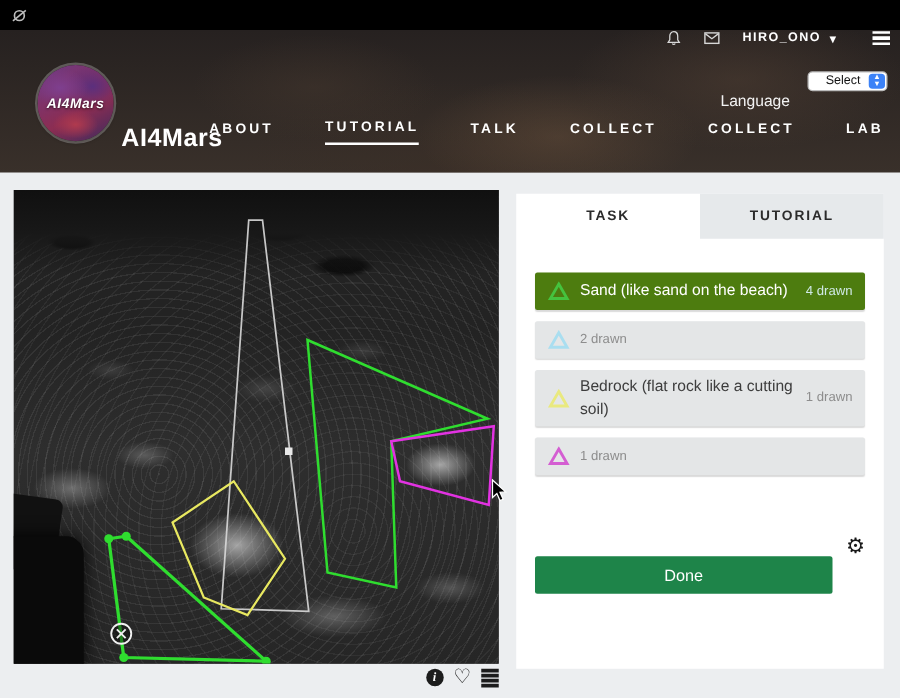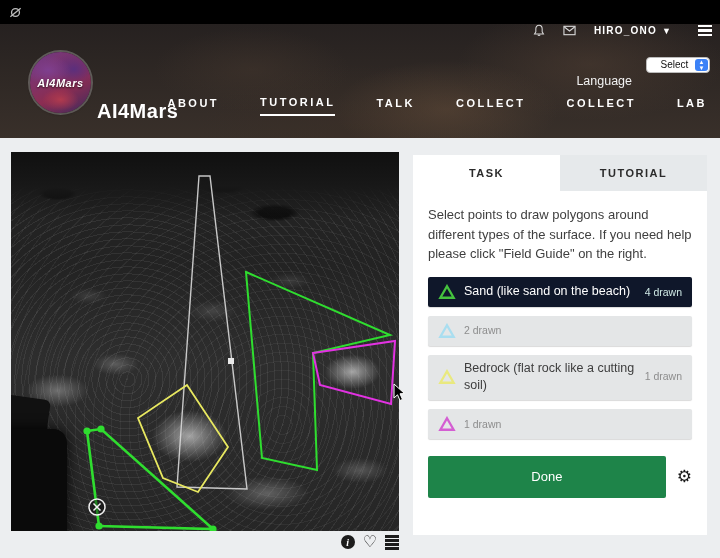--- a/index.html
+++ b/index.html
@@ -98,26 +98,26 @@
   .instructions { font-size:13px; color:#3f3f3f; line-height:1.5; }
   .tools { margin-top:13px; display:flex; flex-direction:column; gap:9px; }
   .tool { display:flex; align-items:center; gap:8px; width:100%; border:none; border-radius:2px;
     background:#e4e6e7; padding:5px 10px; min-height:30px; text-align:left; cursor:pointer;
     box-shadow:0 1px 1px rgba(0,0,0,.15); font-family:"Liberation Sans", sans-serif; }
   .tool .tri { flex:0 0 18px; }
   .tool .tlabel { flex:1; font-size:12.5px; font-weight:500; color:#3d3d3d; line-height:1.4; }
   .tool .tcount { font-size:10.5px; color:#8d8d8d; }
   .tool.wrapcount .tcount { max-width:38px; white-space:normal; line-height:1.5; }
   .tool.nowrapcount .tcount { white-space:nowrap; }
-  .tool.selected { background:#0f172a; }
+  .tool.selected { background:#4d7c0f; }
   .tool.selected .tlabel { color:#fff; }
   .tool.selected .tcount { color:#cfe9e5; }
   .done-row { margin-top:17px; display:flex; align-items:center; }
-  .done-btn { flex:1; height:42px; background:#1e8449; color:#fff; border:none; border-radius:2px;
-    font-size:13px; cursor:pointer; font-family:"Liberation Sans", sans-serif; }
+  .done-btn { flex:1; height:30px; background:#1e8449; color:#fff; border:none; border-radius:2px;
+    font-size:13px; cursor:pointer; font-family:"Liberation Sans", sans-serif;margin-top:48px; }
   .gear { margin-left:11px; font-size:17px; color:#1a1a1a; cursor:pointer; line-height:1; }
 
   .cursor { position:absolute; left:393px; top:383px; z-index:40; }
 </style>
 </head>
 <body>
 
 <div class="topbar">
   <span class="tb-icon">
     <svg width="15" height="15" viewBox="0 0 16 16">
@@ -218,21 +218,20 @@
       <span></span>
     </span>
 </div>
 
 <div class="panel">
   <div class="tabs">
     <div class="tab">TASK</div>
     <div class="tab inactive">TUTORIAL</div>
   </div>
   <div class="panel-body">
-    <p class="instructions">Select points to draw polygons around different types of the surface. If you need help please click "Field Guide" on the right.</p>
 
     <div class="tools">
       <button class="tool selected nowrapcount">
         <svg class="tri" width="18" height="16" viewBox="0 0 20 18">
           <path d="M10 2.5 L17.5 15.5 L2.5 15.5 Z" fill="none" stroke-width="2.6" stroke="#45c33e"></path>
         </svg>
         <span class="tlabel">Sand (like sand on the beach)</span>
         <span class="tcount">4 drawn</span>
       </button>
 

